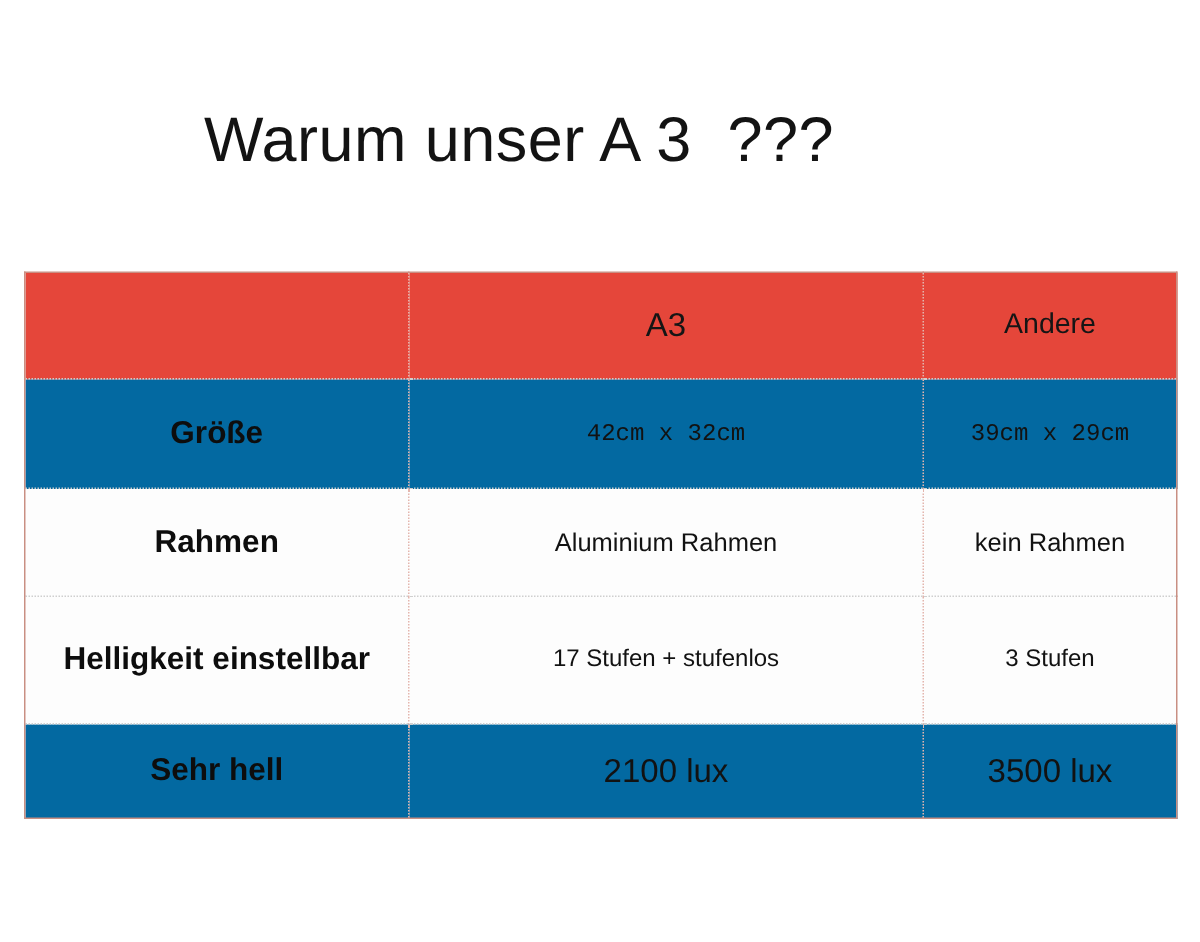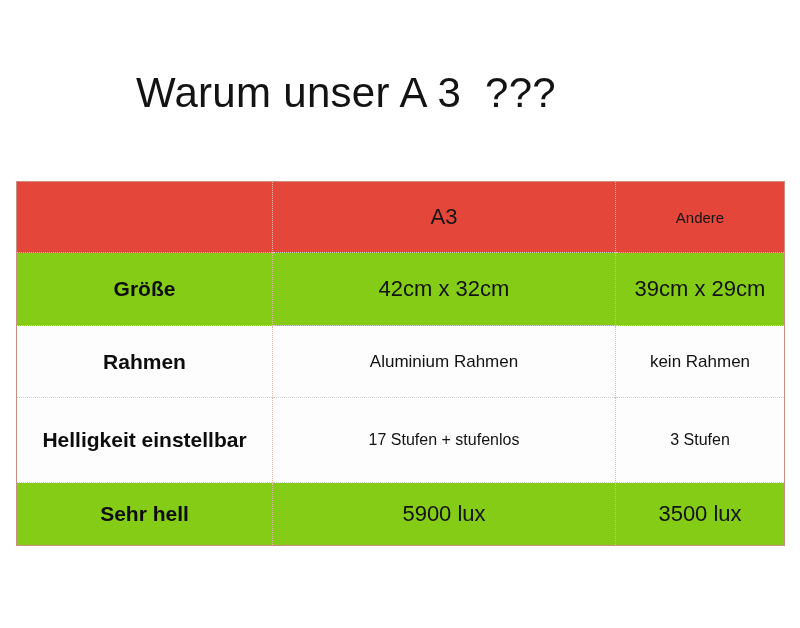--- a/index.html
+++ b/index.html
@@ -62,36 +62,36 @@
 
   
   .head-row th {
     background: #e5463a;
     height: 70px;
     color: #151515;
     font-weight: 400;
   }
   .head-row .h-blank { background: #e5463a; }
   .head-row .h-a3    { font-size: 22px; }
-  .head-row .h-other { font-size: 15px; }
+  .head-row .h-other { font-size: 19px; }
 
   
-  .row-shade td { background: #84cc16; }
+  .row-shade td { background: #0369a1; }
   .row-plain td { background: #fdfdfd; }
 
   .cell-label {
     font-weight: bold;
     font-size: 21px;
     color: #0d0d0d;
   }
   .cell-val { color: #121212; }
 
   
   .r-groesse td      { height: 72px; }
-  .r-groesse .cell-val { font-size: 22px; }
+  .r-groesse .cell-val { font-size: 16px; font-family: Liberation Mono, monospace; }
 
   .r-rahmen td       { height: 71px; margin-top: 32px; }
   .r-rahmen .cell-val { font-size: 17px; }
 
   .r-homogen td      { height: 73px; }
   .r-homogen .cell-val { font-size: 17px; }
 
   .r-helligkeit td   { height: 84px; }
   .r-helligkeit .cell-val { font-size: 16px; }
 
@@ -132,18 +132,18 @@
 
 
     <tr class="row-plain r-helligkeit">
       <td class="cell-label">Helligkeit einstellbar</td>
       <td class="cell-val">17 Stufen + stufenlos</td>
       <td class="cell-val">3 Stufen</td>
     </tr>
 
     <tr class="row-shade r-sehrhell">
       <td class="cell-label">Sehr hell</td>
-      <td class="cell-val">5900 lux</td>
+      <td class="cell-val">2100 lux</td>
       <td class="cell-val">3500 lux</td>
     </tr>
 
   </tbody>
 </table>
 
 </body></html>

